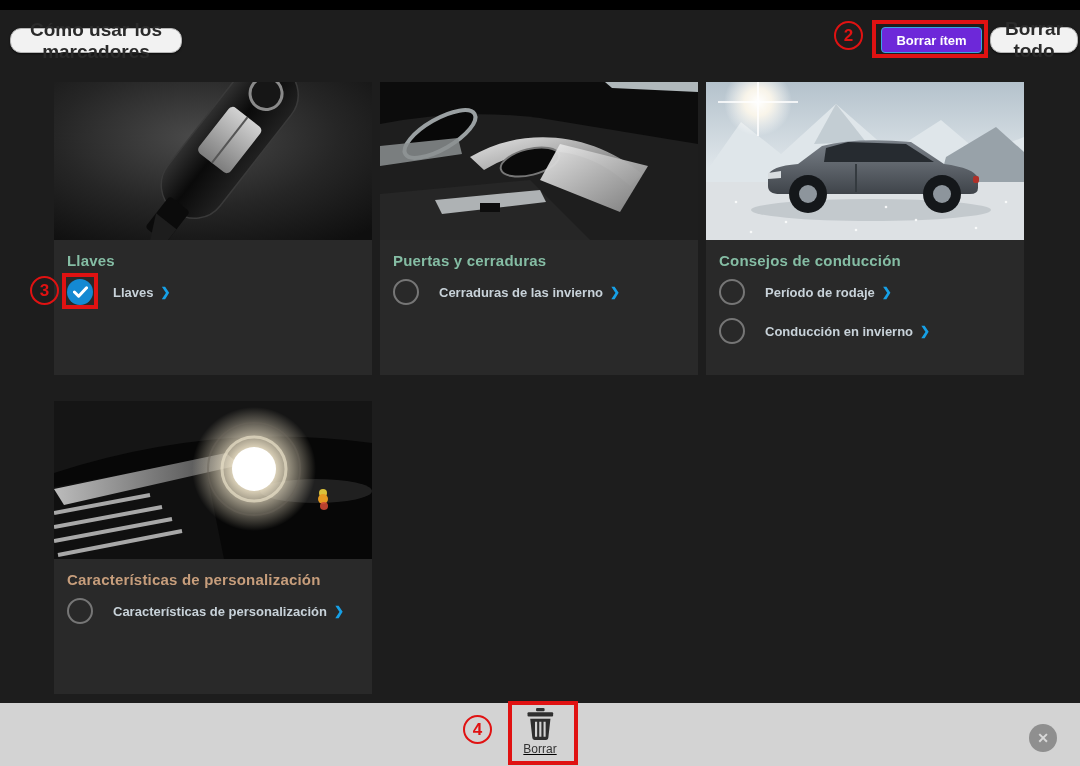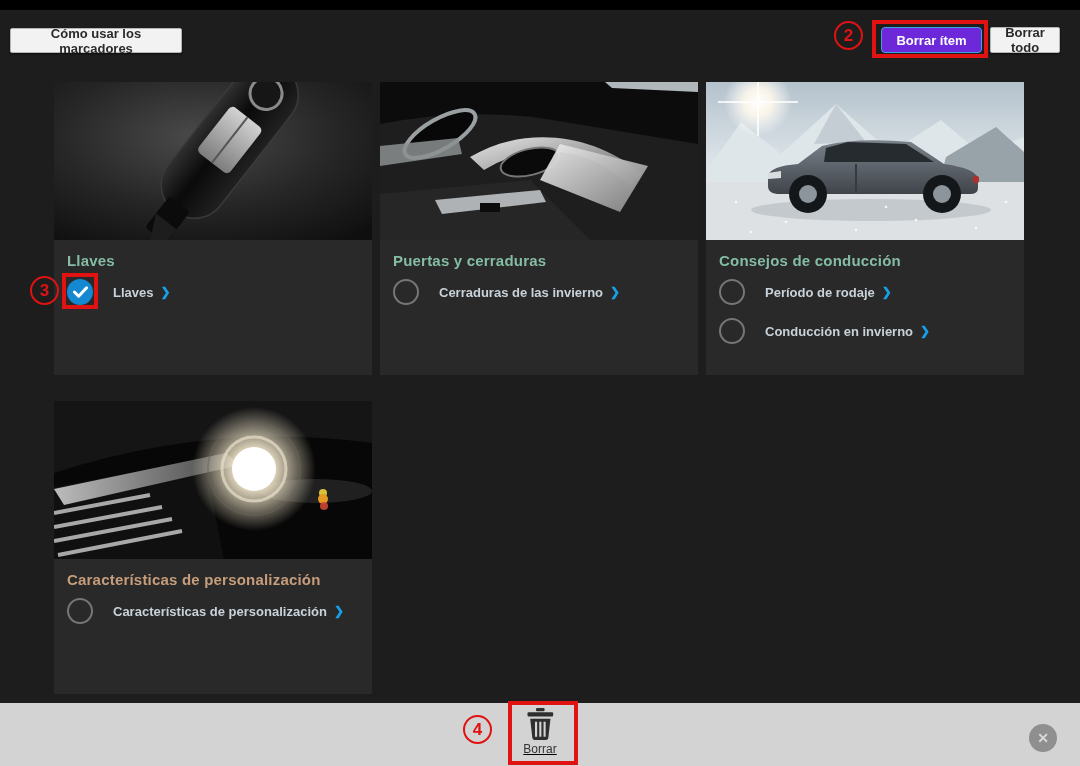--- a/index.html
+++ b/index.html
@@ -2,29 +2,29 @@
 <html><head>
 <meta charset="utf-8">
 <style>
   html,body{margin:0;padding:0;background:#1d1d1d;}
   .page{position:relative;width:1080px;height:766px;overflow:hidden;
         font-family:"Liberation Sans",sans-serif;background:#1d1d1d;}
   .top-strip{position:absolute;left:0;top:0;width:1080px;height:10px;background:#000;}
 
   
   .btn-light{position:absolute;display:flex;align-items:center;justify-content:center;
-    background:#f2f2f2;color:#2a2a2a;border:1px solid #b5b5b5;border-radius:2px;
-    font-size:13px;font-weight:bold;box-sizing:border-box;box-shadow:0 1px 2px rgba(0,0,0,.55);
+    background:#f2f2f2;color:#2a2a2a;border:1px solid #b5b5b5;border-radius:11px;
+    font-size:19px;font-weight:bold;box-sizing:border-box;box-shadow:0 1px 2px rgba(0,0,0,.55);
     cursor:pointer;}
   .btn-blue{position:absolute;display:flex;align-items:center;justify-content:center;
     background:#6d28d9;color:#fff;border:1px solid #3aa5e0;border-radius:4px;
     font-size:13px;font-weight:bold;box-sizing:border-box;cursor:pointer;}
   .help-btn{left:10px;top:28px;width:172px;height:25px;}
   .delete-item-btn{left:881px;top:27px;width:101px;height:26px;}
-  .delete-all-btn{left:990px;top:27px;width:70px;height:26px;}
+  .delete-all-btn{left:990px;top:27px;width:88px;height:26px;}
 
   
   .cards{position:absolute;left:54px;top:82px;display:grid;
          grid-template-columns:repeat(3,318px);gap:26px 8px;}
   .card{width:318px;height:293px;background:#292929;}
   .card-img{display:block;width:318px;height:158px;}
   .card-body{padding:12px 14px 0 13px;}
   .card-title{margin:0 0 10px 0;font-size:15px;font-weight:bold;letter-spacing:.2px;}
   .t-teal{color:#85bda4;}
   .t-tan{color:#c79e7c;}

